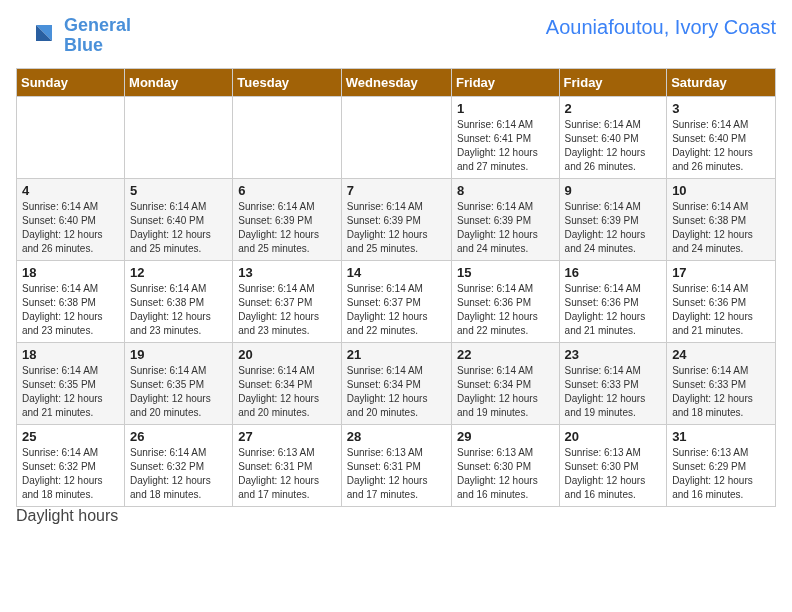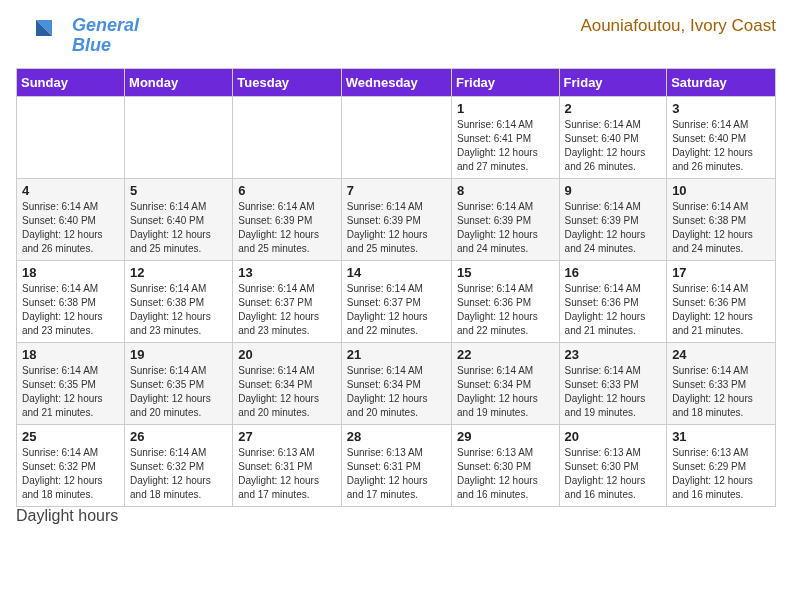--- a/index.html
+++ b/index.html
@@ -11,22 +11,22 @@
       padding: 16px;
     }
     .header {
       display: flex;
       justify-content: space-between;
       align-items: flex-start;
       margin-bottom: 12px;
     }
     .logo {
       display: flex;
-      gap: 20px;
-      font-style: italic;
+      align-items: center;
+      gap: 12px;
     }
     .logo-text {
       font-size: 18px;
       font-weight: bold;
       color: #333;
       line-height: 1.1;
     }
     .logo-text span {
       color: #4a90d9;
     }
@@ -37,29 +37,29 @@
     .title-block {
       text-align: right;
     }
     .month-year {
       font-size: 36px;
       font-weight: bold;
       color: #222;
       line-height: 1.1;
     }
     .location {
-      font-size: 17px;
-      color: #a16207;
+      font-size: 20px;
+      color: #3b82f6;
     }
     table {
       width: 100%;
       border-collapse: collapse;
     }
     thead tr th {
-      background: #6d28d9;
+      background: #a16207;
       color: #fff;
       font-size: 13px;
       font-weight: bold;
       padding: 6px 4px;
       text-align: left;
       border: 1px solid #ccc;
     }
     tbody tr td {
       border: 1px solid #ccc;
       vertical-align: top;

